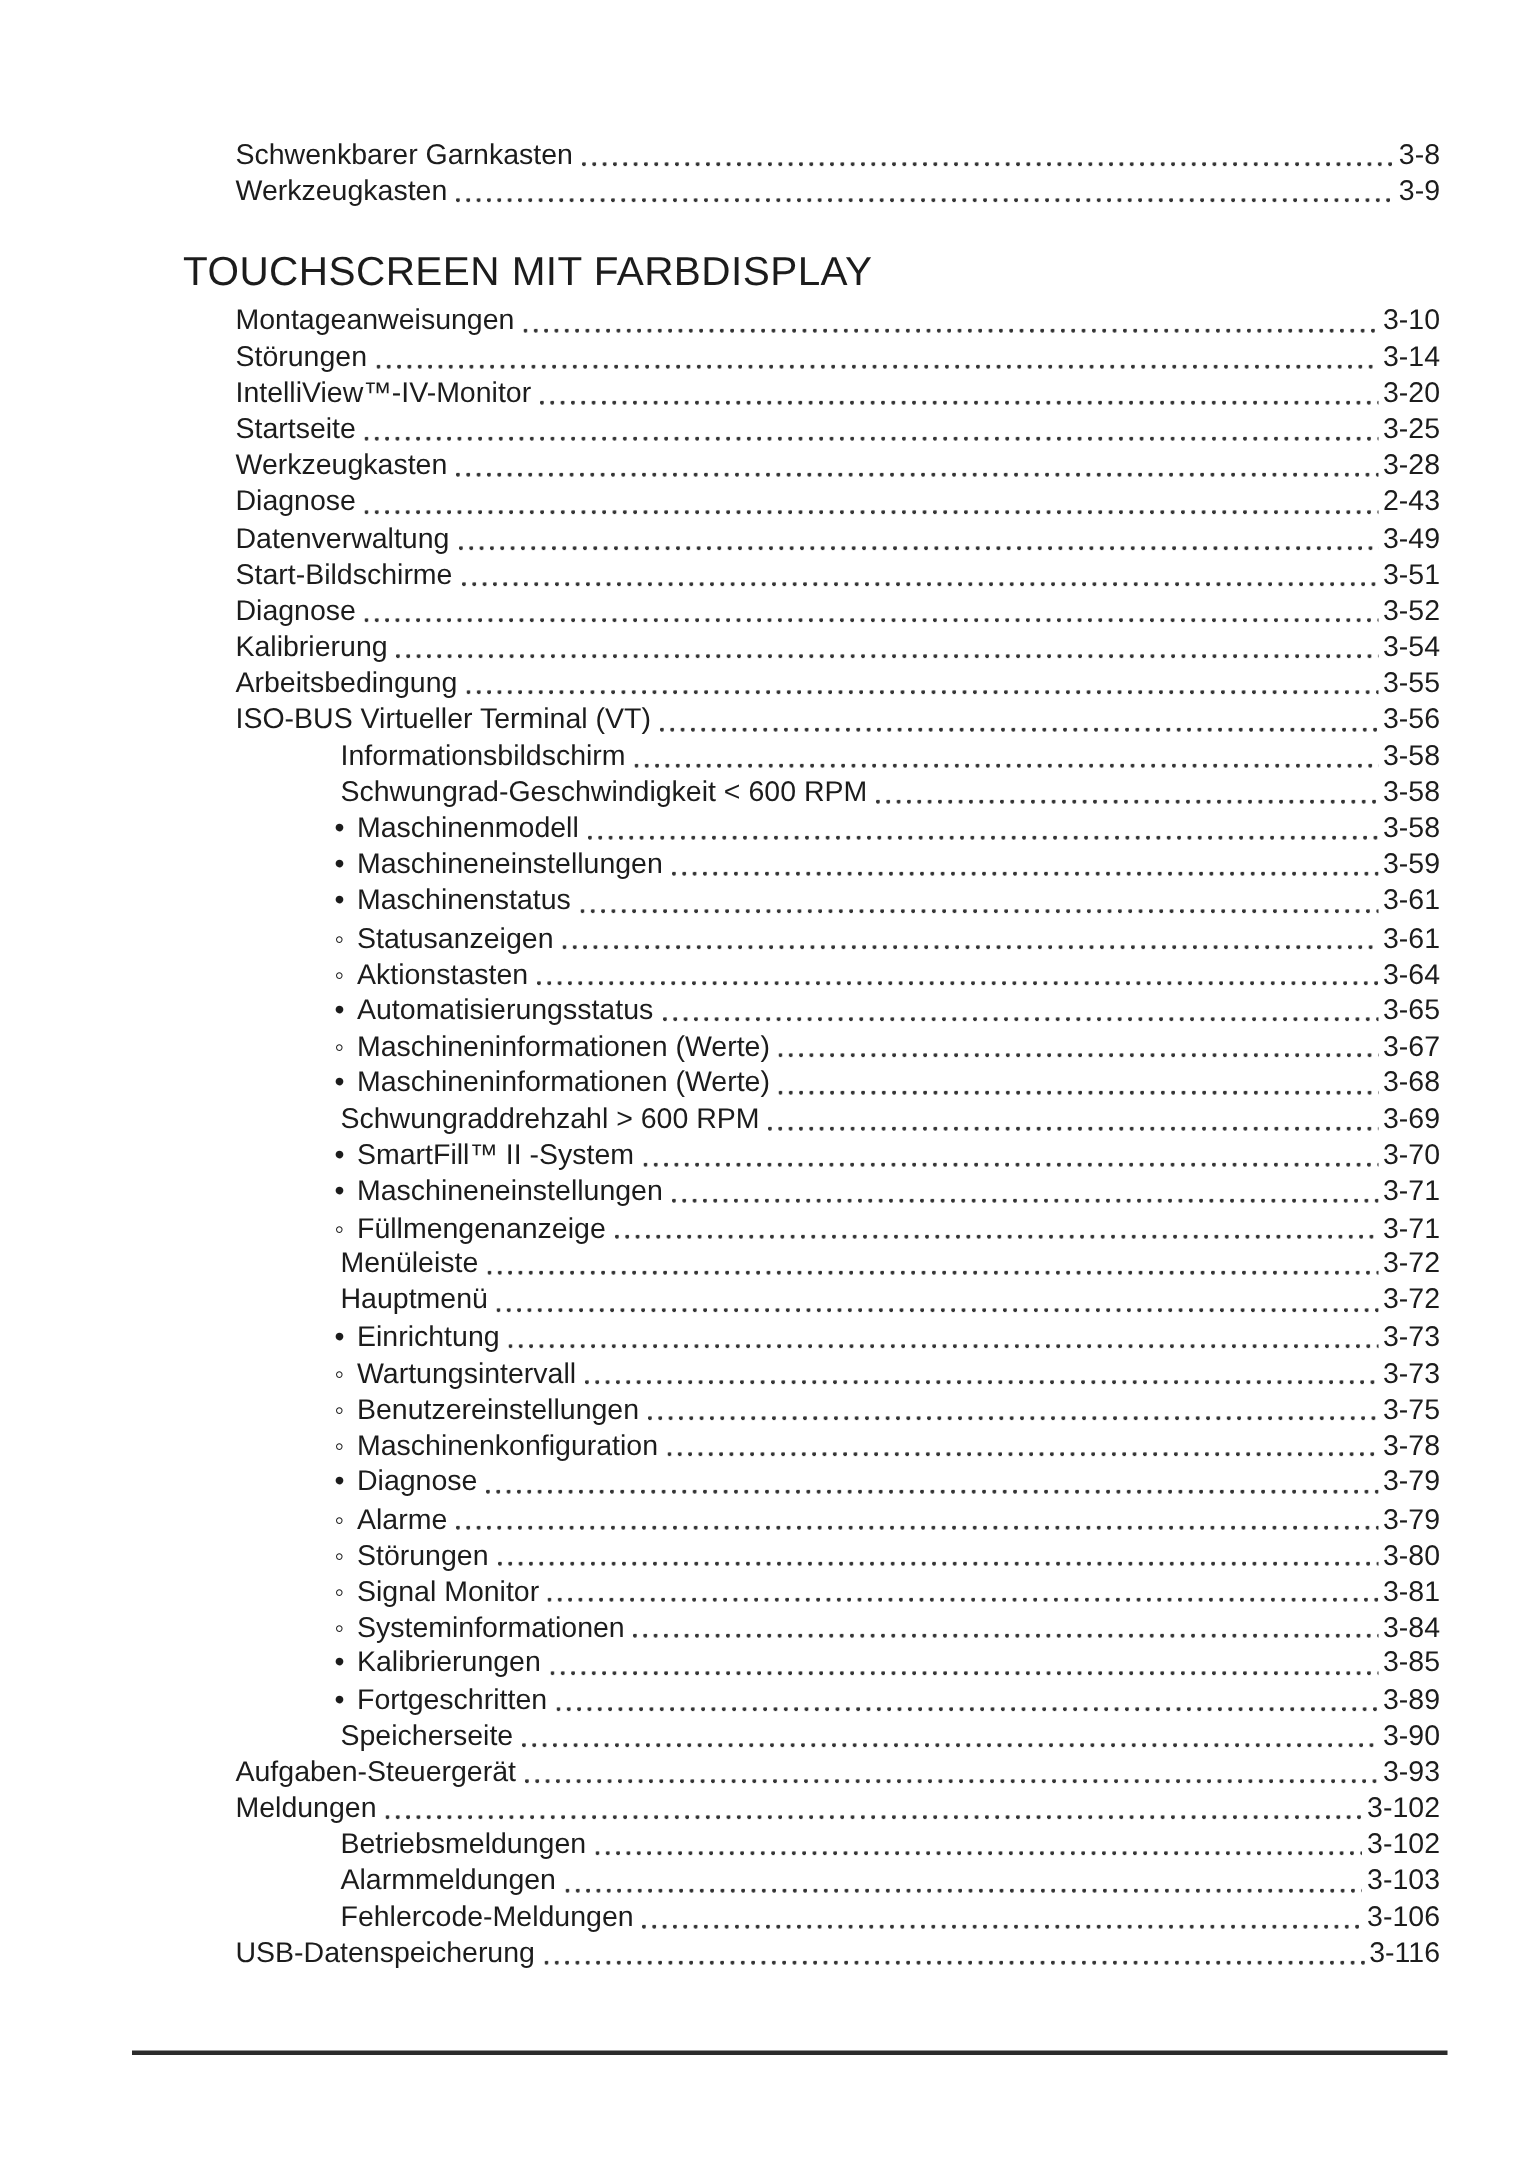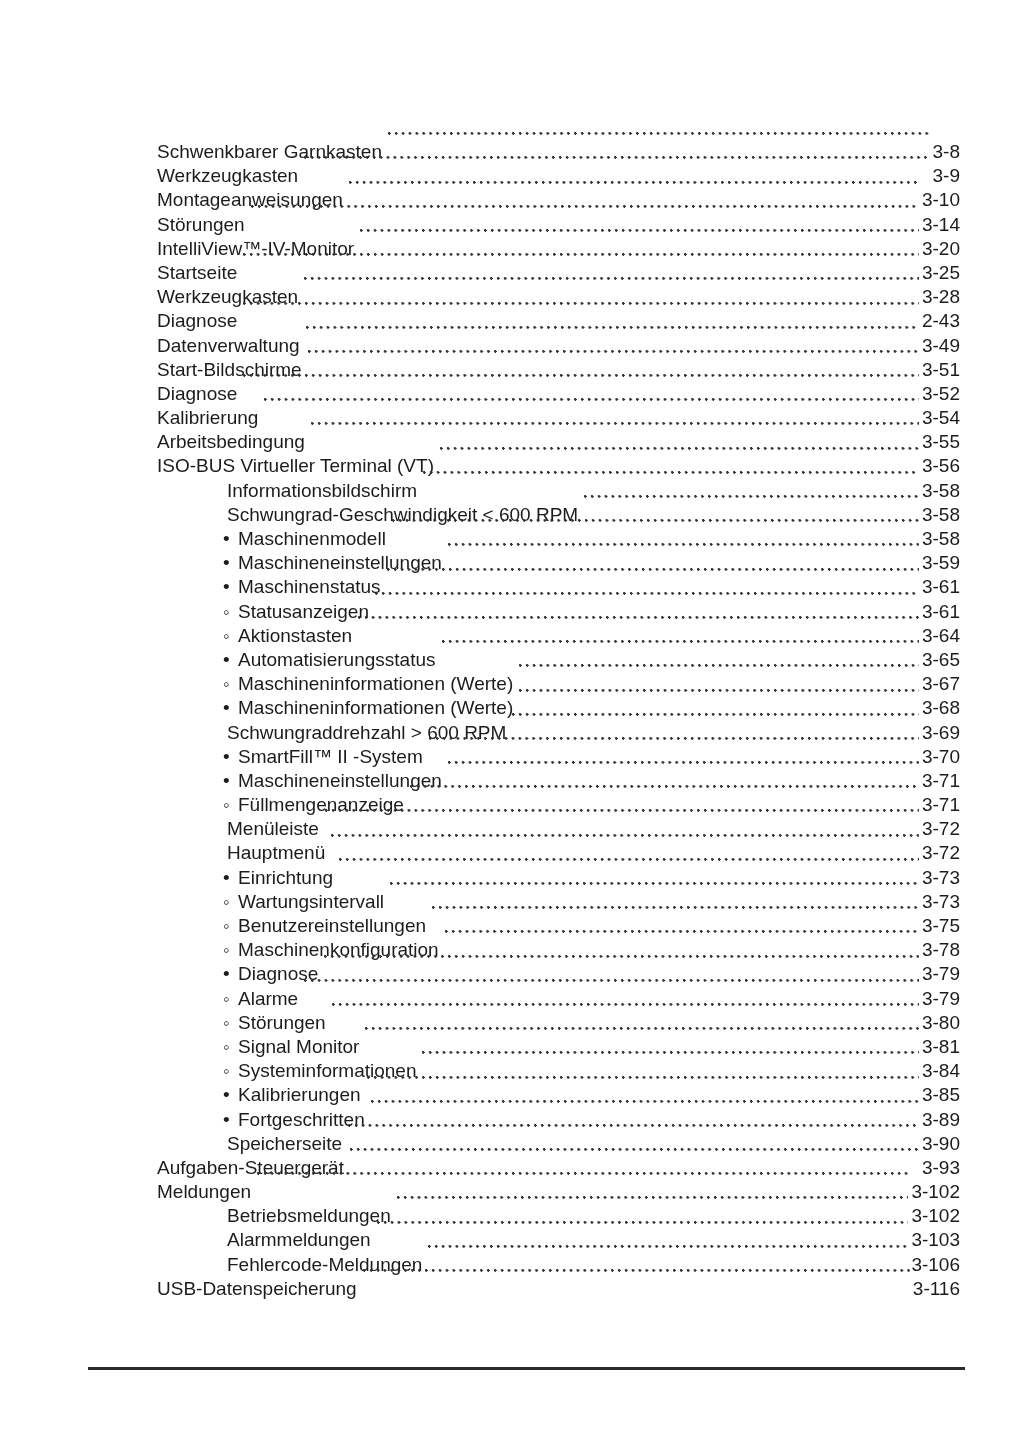--- a/index.html
+++ b/index.html
@@ -12,21 +12,21 @@
   html, body { margin: 0; padding: 0; }
   body {
     width: 1024px;
     height: 1447px;
     background: var(--bg);
     color: var(--text);
     font-family: "Liberation Sans", "DejaVu Sans", sans-serif;
     overflow: hidden;
     position: relative;
   }
-  .toc { padding-top: 116px; }
+  .toc { padding-top: 92px; }
   .row {
     display: flex;
     align-items: baseline;
     height: 24.2px;
     line-height: 24.2px;
     font-size: 19px;
     padding-right: 64px;
   }
   .lvl1  { padding-left: 157px; }
   .lvl2  { padding-left: 227px; text-align: center; }
@@ -42,21 +42,21 @@
   .leader {
     flex: 1 1 auto;
     align-self: flex-end;
     height: 5px;
     margin: 0 3px 4px 6px;
     background-image: radial-gradient(circle at 1.3px 2.4px, var(--dots) 1.15px, rgba(0,0,0,0) 1.5px);
     background-size: 6.9px 5px;
     background-repeat: repeat-x;
     background-position: left bottom;
   }
-  .page { white-space: nowrap; margin-top: 24px; }
+  .page { white-space: nowrap; }
   .heading {
     padding-left: 122px;
     font-size: 27px;
     line-height: 30px;
     font-weight: 400;
     letter-spacing: 0.3px;
     margin: 26px 0 6px 0;
   }
   .rule {
     position: absolute;
@@ -76,20 +76,21 @@
         <span class="label"><span>Schwenkbarer Garnkasten</span></span>
         <span class="leader"></span>
         <span class="page">3-8</span>
       </div>
       <div class="row lvl1">
         <span class="label"><span>Werkzeugkasten</span></span>
         <span class="leader"></span>
         <span class="page">3-9</span>
       </div>
     </div>
+  <div class="heading">TOUCHSCREEN MIT FARBDISPLAY</div>
   <div>
       <div class="row lvl1">
         <span class="label"><span>Montageanweisungen</span></span>
         <span class="leader"></span>
         <span class="page">3-10</span>
       </div>
       <div class="row lvl1">
         <span class="label"><span>Störungen</span></span>
         <span class="leader"></span>
         <span class="page">3-14</span>

